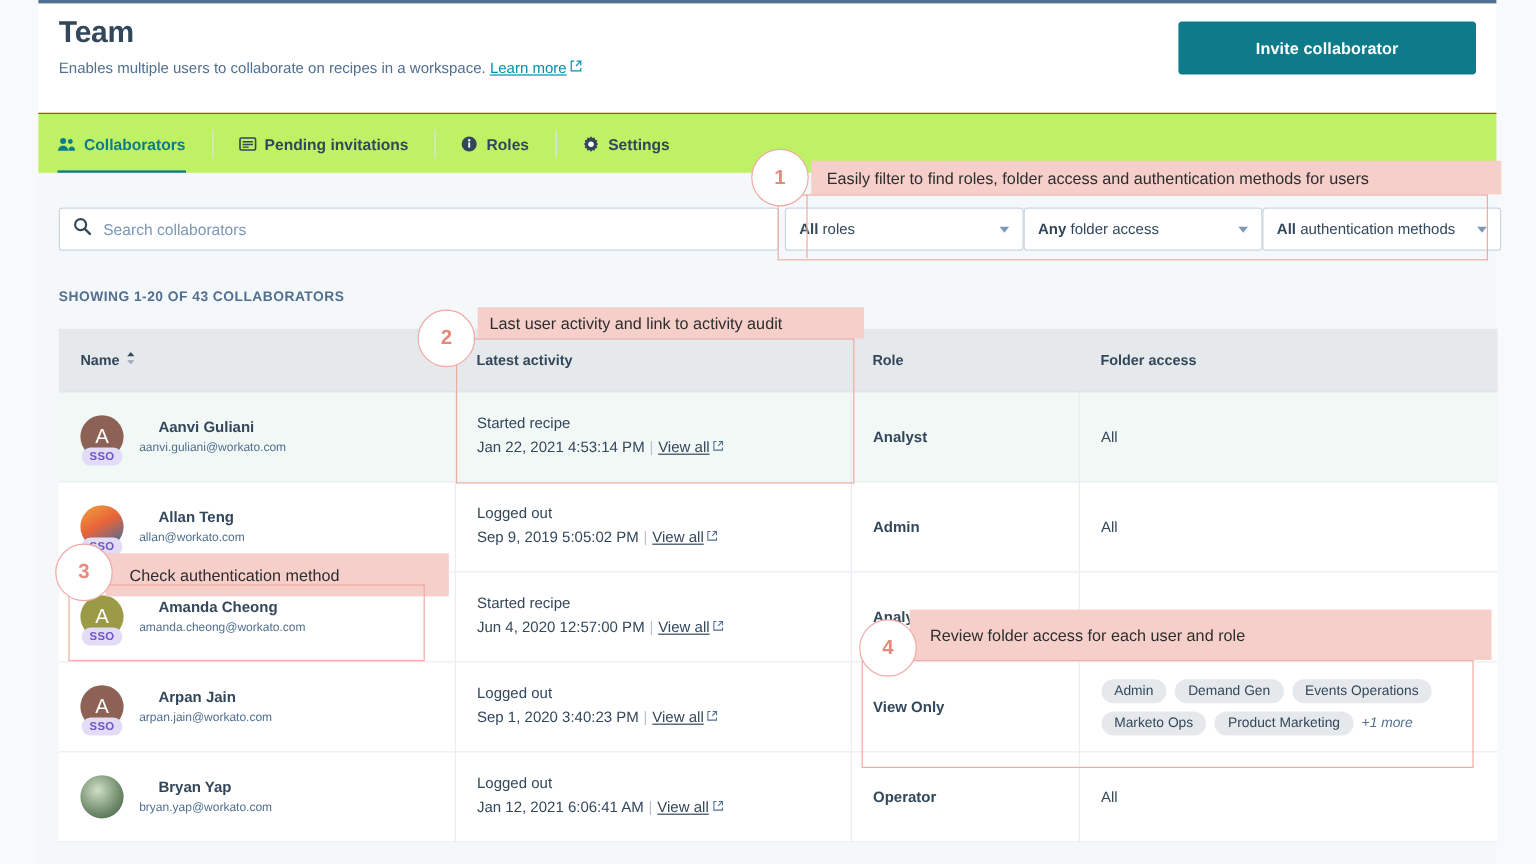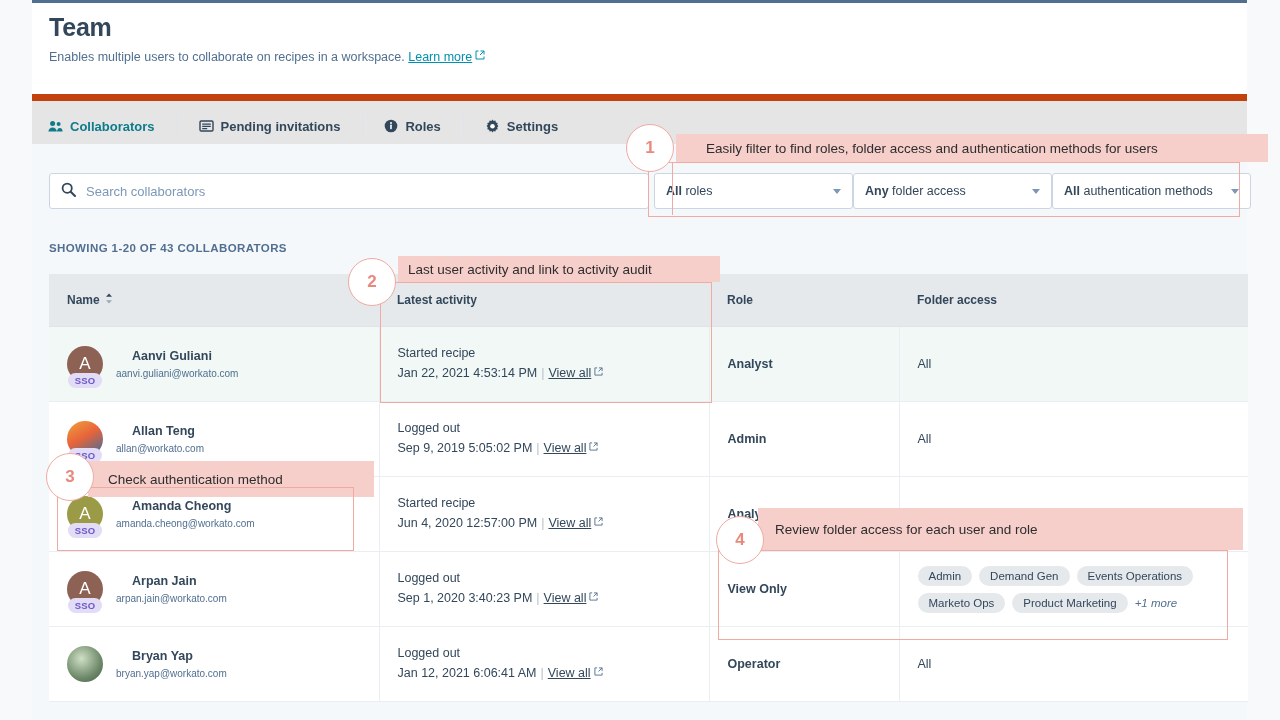--- a/index.html
+++ b/index.html
@@ -22,21 +22,21 @@
   .subtitle a{color:#0091ae;text-decoration:underline;}
   .ext-ico{display:inline-block;margin-left:3px;vertical-align:1px;}
   .invite-btn{
     position:absolute;left:950px;top:15px;width:248px;height:44px;
     background:#0e7b8b;color:#fff;border:none;border-radius:3px;
     font-family:"Liberation Sans", sans-serif;font-size:13.5px;font-weight:bold;
     cursor:pointer;letter-spacing:.1px;
   }
 
   
-  .tabsbar{position:absolute;left:32px;top:94px;width:1215px;height:50px;background:#e5e5e5;border-top:7px solid #c2410c;}
+  .tabsbar{position:absolute;left:32px;top:94px;width:1215px;height:50px;background:#bef264;border-top:1px solid #c2410c;}
   .tabs{position:absolute;left:16px;top:0;height:50px;display:flex;align-items:stretch;}
   .tab{display:flex;align-items:center;gap:7px;padding:0 22px;font-size:13px;font-weight:bold;color:#33475b;cursor:pointer;position:relative;}
   .tab:first-child{padding-left:0;}
   .tab + .tab:before{content:"";position:absolute;left:0;top:13px;bottom:13px;width:1px;background:#dfe3eb;}
   .tab.active{color:#0e7b8b;}
   .tab.active:after{content:"";position:absolute;left:0;right:22px;bottom:0;height:3px;background:#0e7b8b;}
   .tab svg{display:block;}
 
   
   .content{position:absolute;left:32px;top:144px;width:1215px;height:576px;background:#f5f8fa;}
@@ -121,20 +121,21 @@
   <div class="header">
     <div class="page-title">Team</div>
     <div class="subtitle">
       <span>Enables multiple users to collaborate on recipes in a workspace.</span>
       <a href="#"><span>Learn more</span></a><span class="ext-ico"><svg width="10" height="10" viewBox="0 0 10 10">
             <path d="M3.5 1h-2.5v8h8v-2.5" fill="none" stroke="#0091ae" stroke-width="1"></path>
             <path d="M5.5 1h3.5v3.5" fill="none" stroke="#0091ae" stroke-width="1"></path>
             <path d="M9 1 5 5" stroke="#0091ae" stroke-width="1"></path>
           </svg></span>
     </div>
+    <button class="invite-btn">Invite collaborator</button>
   </div>
 
   <div class="tabsbar">
     <div class="tabs">
       <div class="tab active">
         <span>
             <svg width="15" height="13" viewBox="0 0 15 13">
               <circle cx="4.6" cy="3.4" r="2.5" fill="#0e7b8b"></circle>
               <circle cx="10.6" cy="3.9" r="2" fill="#0e7b8b"></circle>
               <path d="M0.4 11.6c0-2.6 1.9-4.2 4.2-4.2s4.2 1.6 4.2 4.2z" fill="#0e7b8b"></path>
@@ -349,21 +350,21 @@
                     <path d="M9 1 5 5" stroke="#516f90" stroke-width="1"></path>
                   </svg></span></div>
           </td>
           <td><span class="role">Operator</span></td>
           <td><span class="fall">All</span></td>
         </tr>
       </tbody>
     </table>
   </div>
 
-  <div class="ann-band" style="left:676px;top:134px;width:562px;height:28px;padding-left:30px;">
+  <div class="ann-band" style="left:676px;top:134px;width:562px;height:28px;padding-left:13px;">
     <span>Easily filter to find roles, folder access and authentication methods for users</span>
   </div>
   <div class="ann-box" style="left:648px;top:162px;width:590px;height:53px;"></div>
   <div class="ann-stem" style="left:672px;top:162px;height:53px;"></div>
   <div class="ann-num" style="left:626px;top:124px;">1</div>
 
   <div class="ann-band" style="left:398px;top:256px;width:312px;height:26px;padding-left:10px;">
     <span>Last user activity and link to activity audit</span>
   </div>
   <div class="ann-box" style="left:380px;top:282px;width:330px;height:119px;"></div>

